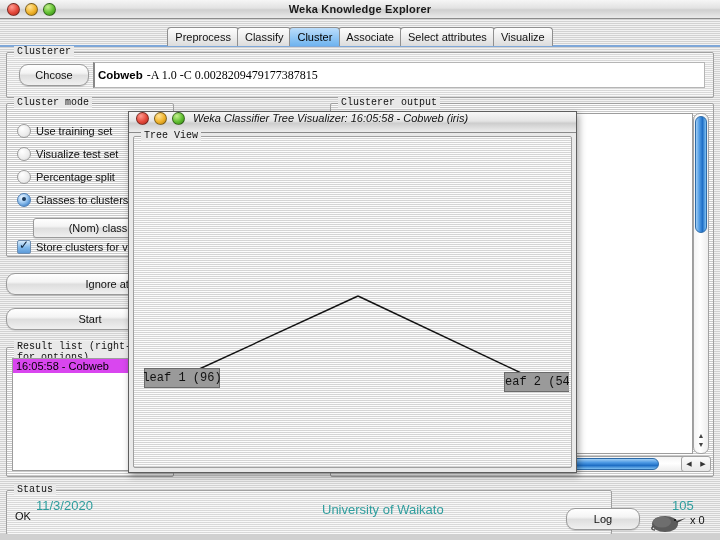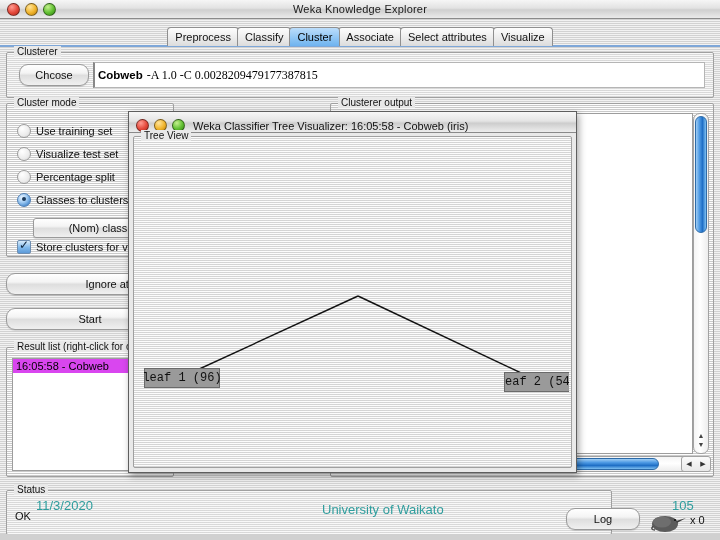--- a/index.html
+++ b/index.html
@@ -35,21 +35,21 @@
     border-bottom: 1px solid #8a8a8a;
     display: flex; align-items: center;
   }
   .lights { display: flex; gap: 5px; margin-left: 7px; }
   .light { width: 11px; height: 11px; border-radius: 50%; border: 1px solid rgba(0,0,0,.45); }
   .light.red    { background: radial-gradient(circle at 35% 28%, #ff9a90 0%, #e4483a 55%, #a8291f 100%); }
   .light.yellow { background: radial-gradient(circle at 35% 28%, #ffe49a 0%, #f0b32a 55%, #b07a10 100%); }
   .light.green  { background: radial-gradient(circle at 35% 28%, #c4f08e 0%, #5fbe30 55%, #327d14 100%); }
   .win-title {
     position: absolute; left: 0; right: 0; text-align: center;
-    font-size: 11px; color: #1a1a1a; letter-spacing: .2px;
+    font-size: 11px; color: #1a1a1a; letter-spacing: .2px; font-weight: bold;
   }
 
   
   .tabbar {
     position: absolute; left: 0; top: 19px; width: 720px; height: 26px;
     border-bottom: 2px solid #7ea7d8;
     display: flex; align-items: flex-end; justify-content: center;
     background: transparent;
   }
   .tab {
@@ -73,20 +73,21 @@
   .group {
     position: absolute;
     border: 1px solid #a0a0a0;
     border-radius: 2px;
   }
   .group > .legend {
     position: absolute; top: -7px; left: 7px;
     padding: 0 3px;
     font-size: 10px; color: #111;
     background: #e9e9e9;
+    font-family: Liberation Mono, monospace;
   }
 
   #clusterer-panel { left: 6px; top: 52px; width: 706px; height: 44px; }
   #clustermode-panel { left: 6px; top: 103px; width: 166px; height: 152px; }
   #output-panel { left: 330px; top: 103px; width: 382px; height: 372px; }
   #resultlist-panel { left: 6px; top: 347px; width: 166px; height: 128px; }
   #status-panel { left: 6px; top: 490px; width: 604px; height: 43px; }
 
   
   .aqua-btn {
@@ -211,21 +212,21 @@
     position: absolute; left: 128px; top: 111px; width: 447px; height: 360px;
     background: #e9e9e9;
     border: 1px solid #5e5e5e;
     box-shadow: 2px 3px 7px rgba(0,0,0,.35);
     z-index: 20;
   }
   #treewin .tbar {
     height: 20px;
     background: linear-gradient(to bottom,#f7f7f7 0%,#e4e4e4 45%,#cdcdcd 56%,#ededed 100%);
     border-bottom: 1px solid #8a8a8a;
-    display: flex; align-items: flex-end;
+    display: flex; align-items: flex-start; font-style: italic;
   }
   #treewin .tbar .win-title2 {
     margin-left: 8px; font-size: 11px; color: #111; white-space: nowrap;
   }
   #treeview-group {
     position: absolute; left: 4px; top: 24px; right: 4px; bottom: 4px;
     border: 1px solid #a0a0a0;
   }
   #treeview-group > .legend { background: #e9e9e9; }
   #tree-canvas {

